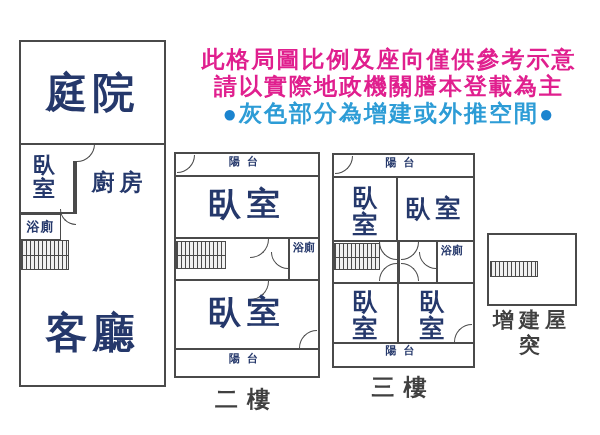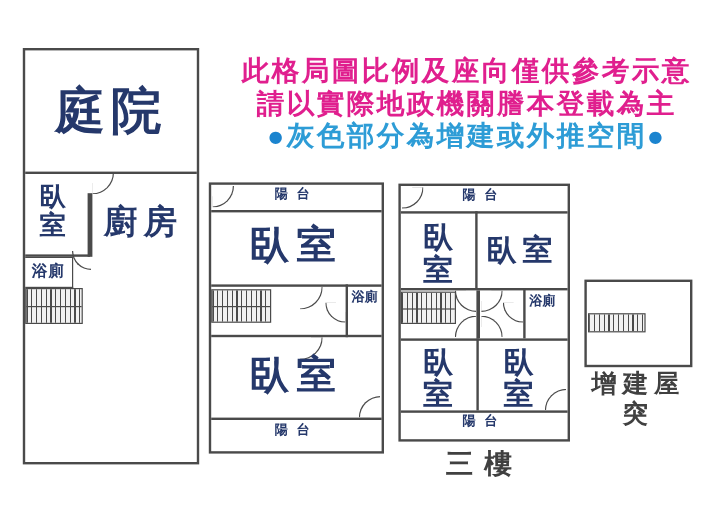--- a/index.html
+++ b/index.html
@@ -34,21 +34,21 @@
   }
   .stairs-mid { position:absolute; left:0; right:0; top:50%; height:1px; background:#4a4a4a; }
   
   .room {
     position:absolute; color:#25386b; font-weight:bold; line-height:1.08;
     text-align:center; white-space:nowrap;
   }
   .vert { white-space:normal; word-break:break-all; }
   .big   { font-size:42px; letter-spacing:5px; }
   .mid2  { font-size:33px; letter-spacing:6px; }
-  .kitchen { font-size:28px; letter-spacing:5px; }
+  .kitchen { font-size:23px; letter-spacing:5px; }
   .bed1  { font-size:22px; }
   .bed3  { font-size:25px; }
   .balc  { font-size:11px; letter-spacing:7px; }
   .bath-s{ font-size:11px; }
   .bath-h{ font-size:13px; letter-spacing:1px; }
   
   .flabel {
     position:absolute; color:#404040; font-weight:bold; font-size:23px;
     letter-spacing:9px; text-align:center; line-height:1.2;
   }
@@ -78,20 +78,21 @@
 
     <div style="position:absolute;left:0;top:172px;width:40px;height:26px;border:1px solid #4a4a4a;border-left:none;">
       <div class="room bath-h" style="left:0;top:5px;width:100%;">浴廁</div>
     </div>
     <div class="arc bl" style="left:39px;top:167px;width:16px;height:16px;"></div>
 
     <div class="stairs" style="left:0;top:198px;width:48px;height:30px;">
       <div class="stairs-mid"></div>
     </div>
 
+    <div class="room big" style="left:0;top:268px;width:100%;">客廳</div>
   </div>
 
   <div class="plan" style="left:174px;top:152px;width:146px;height:226px;">
 
     <div class="arc br" style="left:1px;top:1px;width:18px;height:18px;"></div>
     <div class="room balc" style="left:0;top:2px;width:100%;">陽台</div>
     <div class="w" style="left:0;top:21px;width:142px;height:2px;"></div>
 
     <div class="room mid2" style="left:0;top:32px;width:100%;">臥室</div>
     <div class="w" style="left:0;top:83px;width:142px;height:2px;"></div>
@@ -105,20 +106,21 @@
     <div class="room bath-s vert" style="left:116px;top:88px;width:24px;">浴廁</div>
     <div class="w" style="left:0;top:125px;width:142px;height:2px;"></div>
     <div class="arc br" style="left:74px;top:127px;width:19px;height:19px;"></div>
 
     <div class="room mid2" style="left:0;top:140px;width:100%;">臥室</div>
     <div class="w" style="left:0;top:194px;width:142px;height:2px;"></div>
     <div class="arc tl" style="left:123px;top:176px;width:18px;height:18px;"></div>
 
     <div class="room balc" style="left:0;top:199px;width:100%;">陽台</div>
   </div>
+  <div class="flabel" style="left:174px;top:386px;width:146px;">二樓</div>
 
   <div class="plan" style="left:332px;top:153px;width:143px;height:215px;">
 
     <div class="arc br" style="left:1px;top:1px;width:18px;height:18px;"></div>
     <div class="room balc" style="left:0;top:2px;width:100%;">陽台</div>
     <div class="w" style="left:0;top:21px;width:139px;height:2px;"></div>
 
     <div class="w" style="left:62px;top:21px;width:2px;height:64px;"></div>
     <div class="room bed3 vert" style="left:15px;top:29px;width:32px;">臥室</div>
     <div class="room bed3" style="left:64px;top:40px;width:75px;letter-spacing:5px;">臥室</div>

